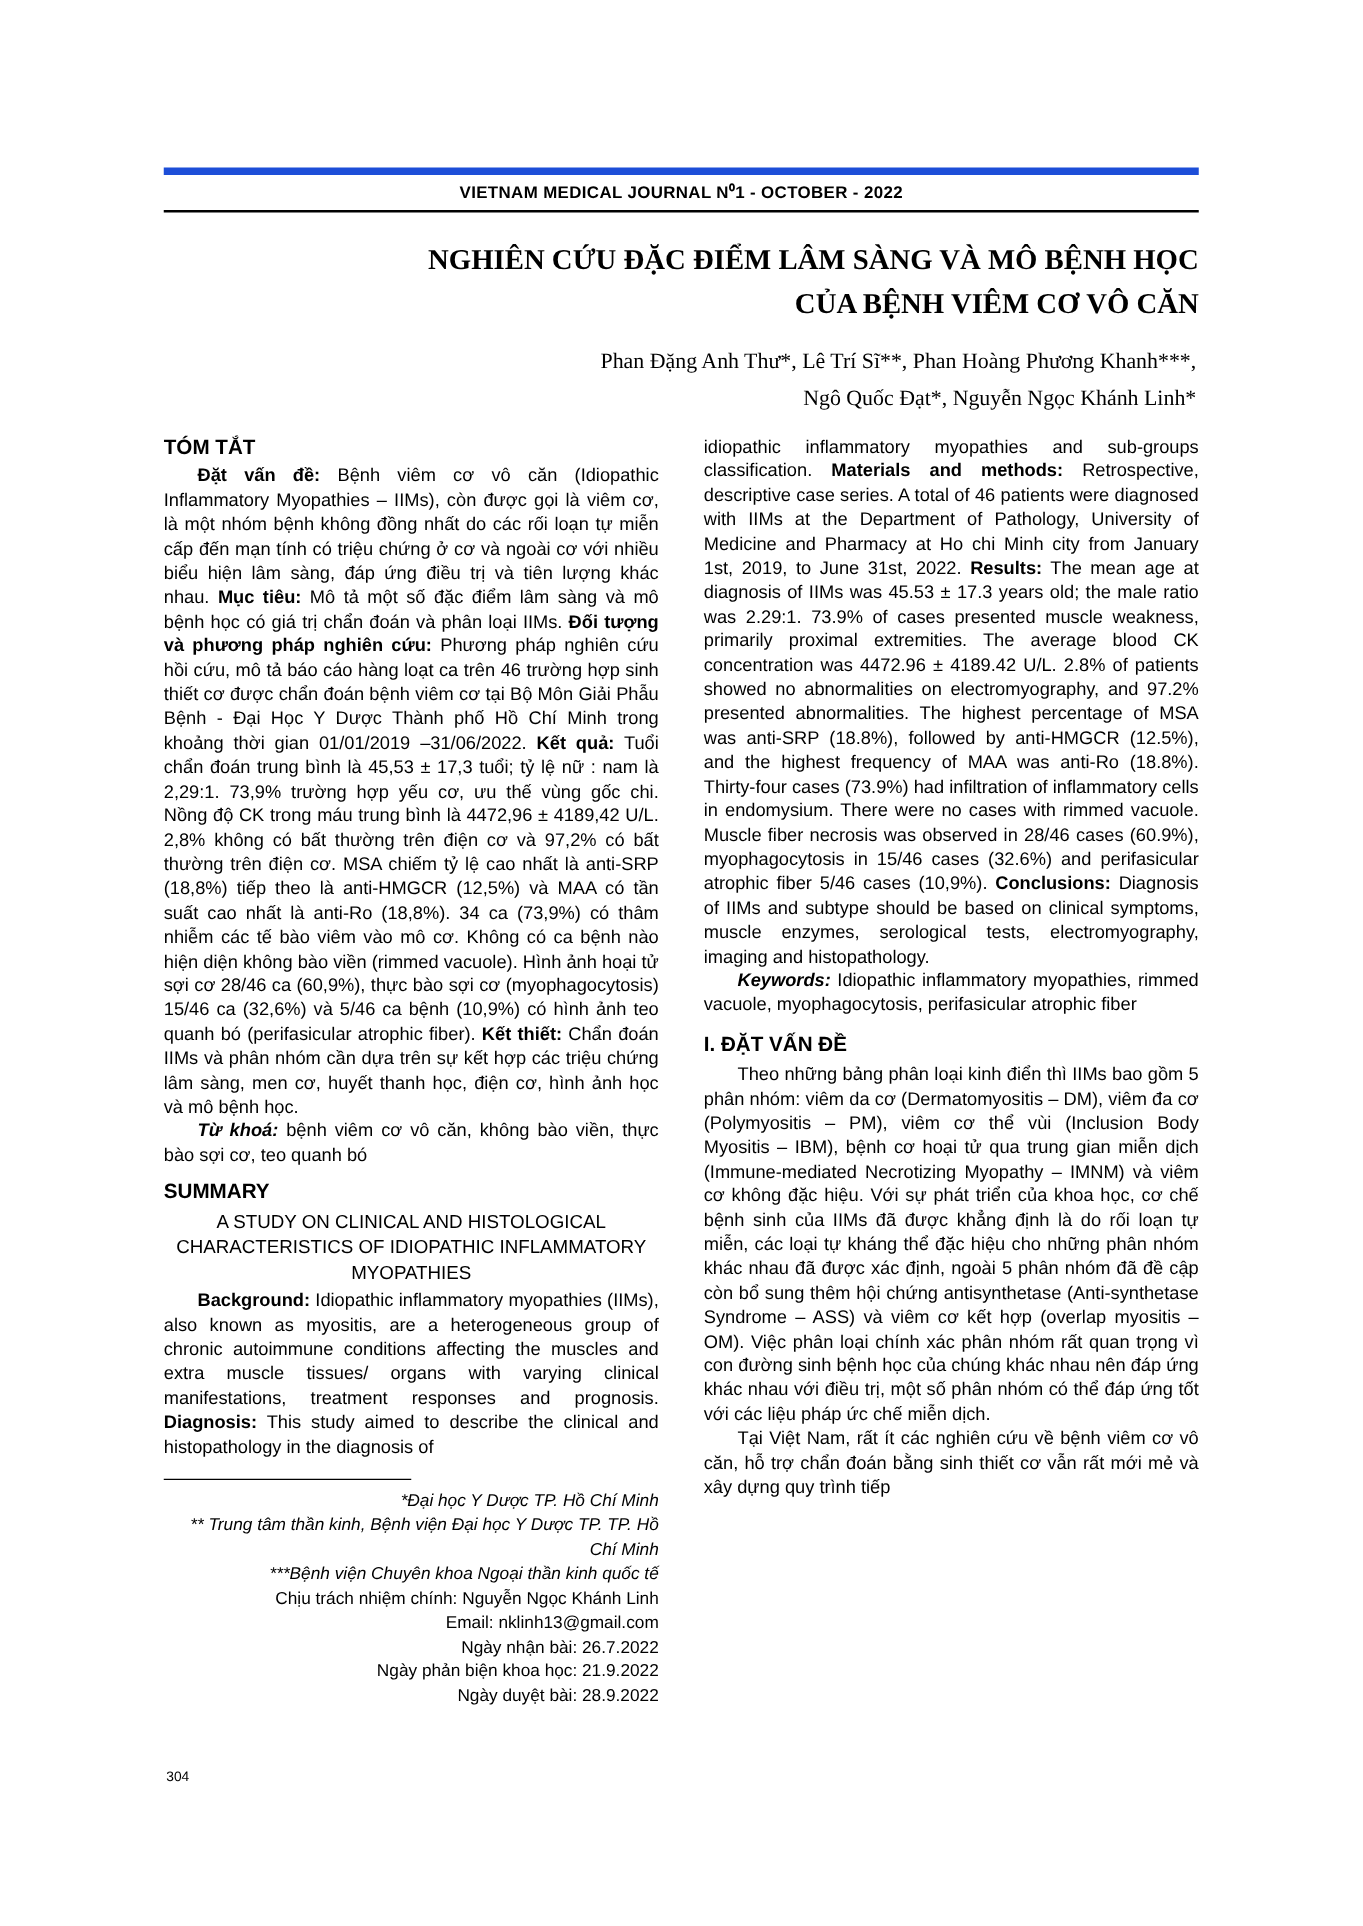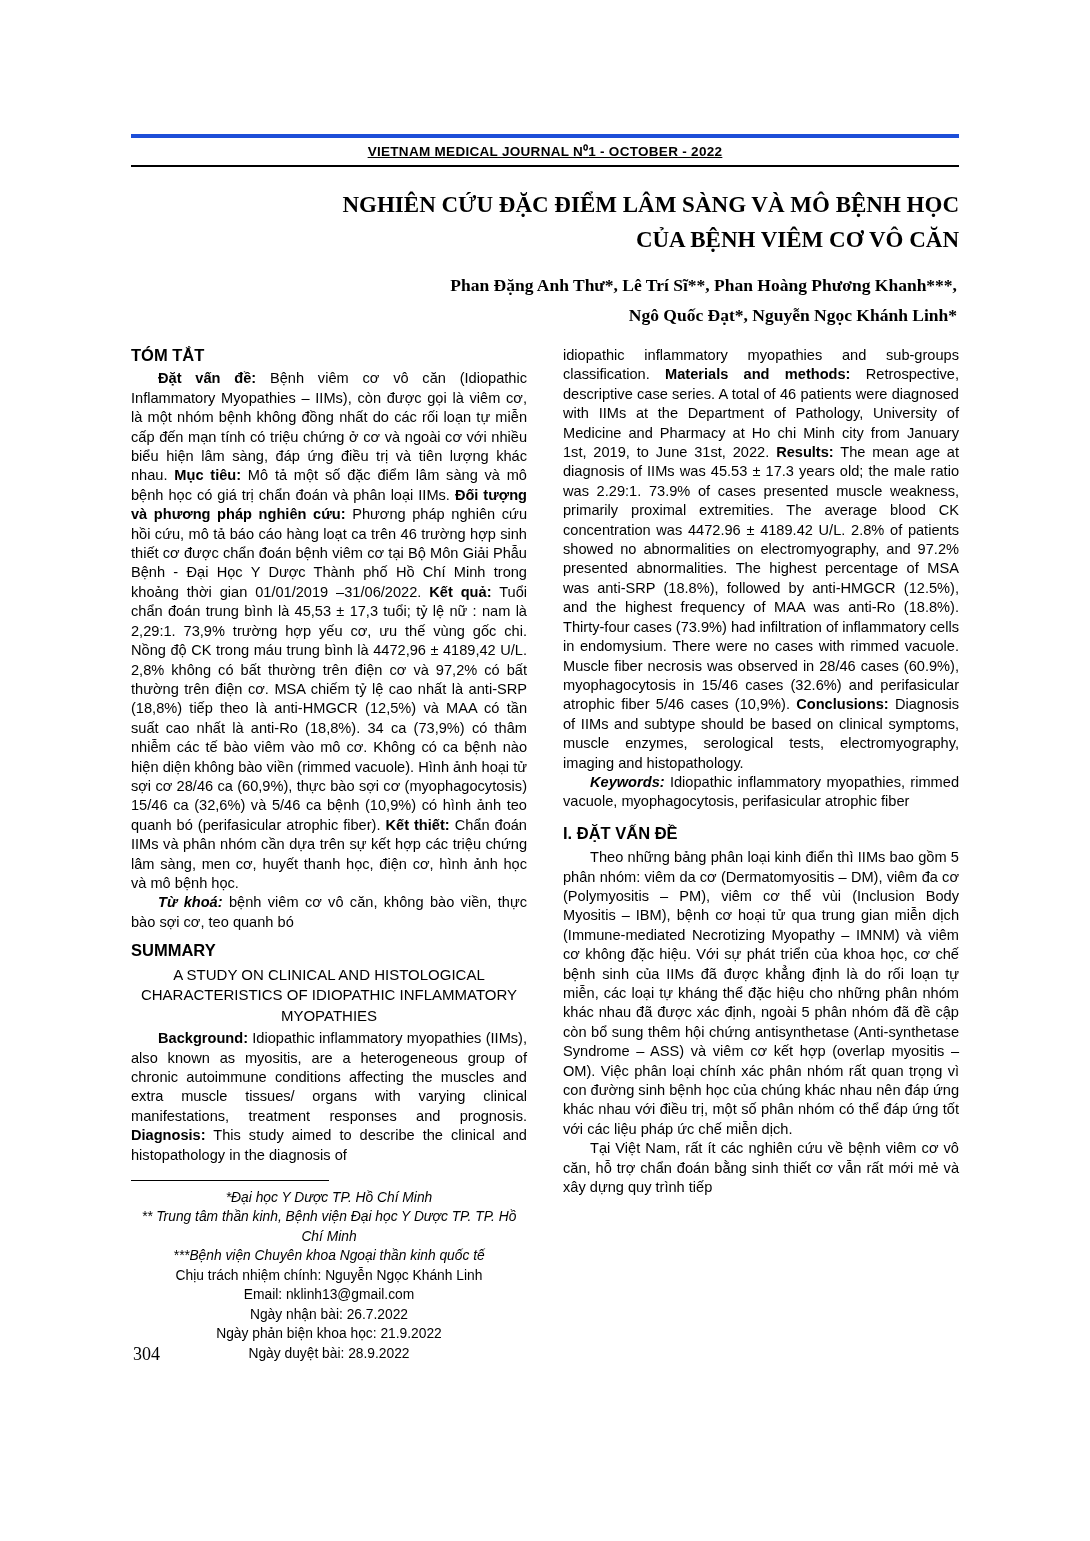--- a/index.html
+++ b/index.html
@@ -5,60 +5,59 @@
   html, body { margin: 0; padding: 0; background: #ffffff; }
   body {
     width: 1090px; height: 1541px; position: relative;
     color: #000; font-family: "Liberation Sans", sans-serif;
     overflow: hidden;
   }
   .content { position: absolute; left: 131px; top: 0; width: 828px; }
 
   .journal-header {
     margin-top: 134px;
-    border-top: 4px solid #1d4ed8;
+    border-top: 6px solid #1d4ed8;
     border-bottom: 2px solid #000;
     padding: 4px 0 5px 0;
     text-align: center;
-    text-decoration: underline;
   }
   .journal-header .jh-text { font-weight: 700; font-size: 13.5px; letter-spacing: 0.3px; }
 
   .title {
     margin-top: 20px; text-align: right;
     font-family: "Liberation Serif", serif;
     font-weight: 700; font-size: 23px; line-height: 35px;
   }
   .authors {
     margin-top: 13px; text-align: right; padding-right: 2px;
     font-family: "Liberation Serif", serif;
-    font-weight: 700; font-size: 17.5px; line-height: 30px;
+    font-weight: 400; font-size: 17.5px; line-height: 30px;
   }
 
   .columns { display: flex; gap: 36px; margin-top: 16px; }
   .col { width: 396px; font-size: 14.6px; line-height: 19.4px; text-align: justify; }
 
   .h-section { font-size: 16.5px; font-weight: 700; margin: 0 0 4px 0; text-align: left; }
   .h-summary { margin-top: 9px; }
   .h-intro   { font-size: 16.5px; font-weight: 700; margin: 12px 0 5px 0; }
 
   .subtitle {
     font-weight: 400; text-align: center;
     font-size: 15px; line-height: 20.5px; margin: 3px 6px 3px 6px;
   }
 
   .para { margin: 0; text-indent: 27px; }
   .para.noindent { text-indent: 0; }
   .bi { font-weight: 700; font-style: italic; }
 
-  .footnote { margin-top: 15px; font-size: 13.8px; line-height: 19.5px; text-align: center; }
+  .footnote { margin-top: 15px; font-size: 13.8px; line-height: 19.5px; text-align: right; }
   .fn-rule { width: 198px; border-top: 1.5px solid #000; margin: 0 0 7px 0; }
   .it { font-style: italic; }
 
-  .pagenum { position: absolute; left: 2px; top: 1344px; font-size: 18px; font-family: Liberation Serif, serif; }
+  .pagenum { position: absolute; left: 2px; top: 1416px; font-size: 11px; }
 </style>
 </head>
 <body>
 
 <div class="content">
 
   <div class="journal-header">
     <span class="jh-text">VIETNAM MEDICAL JOURNAL N⁰1 - OCTOBER - 2022</span>
   </div>
 

